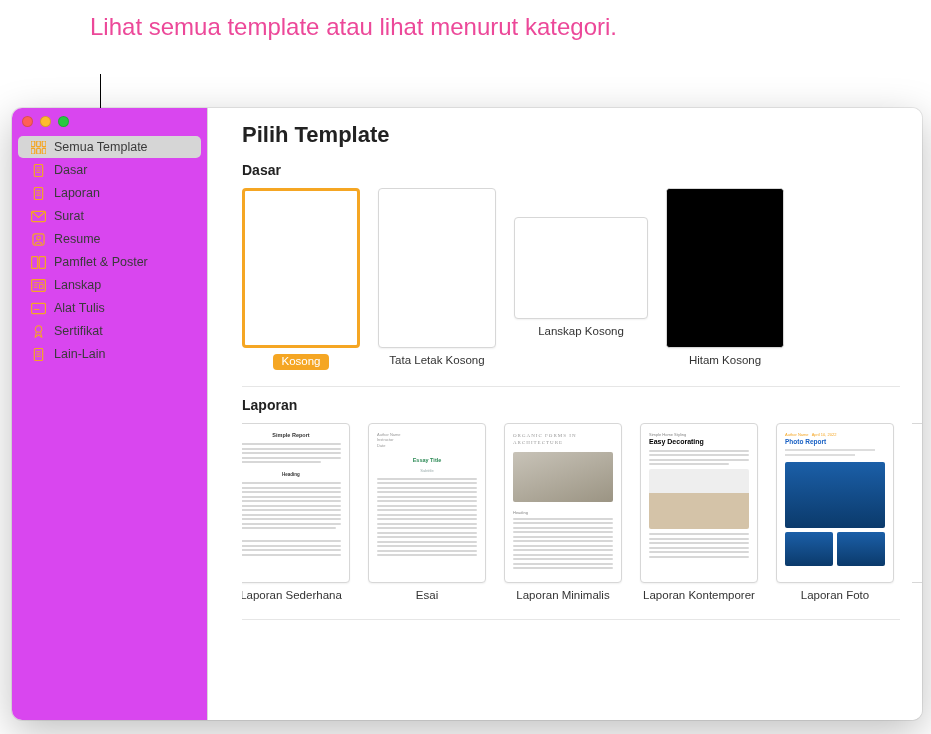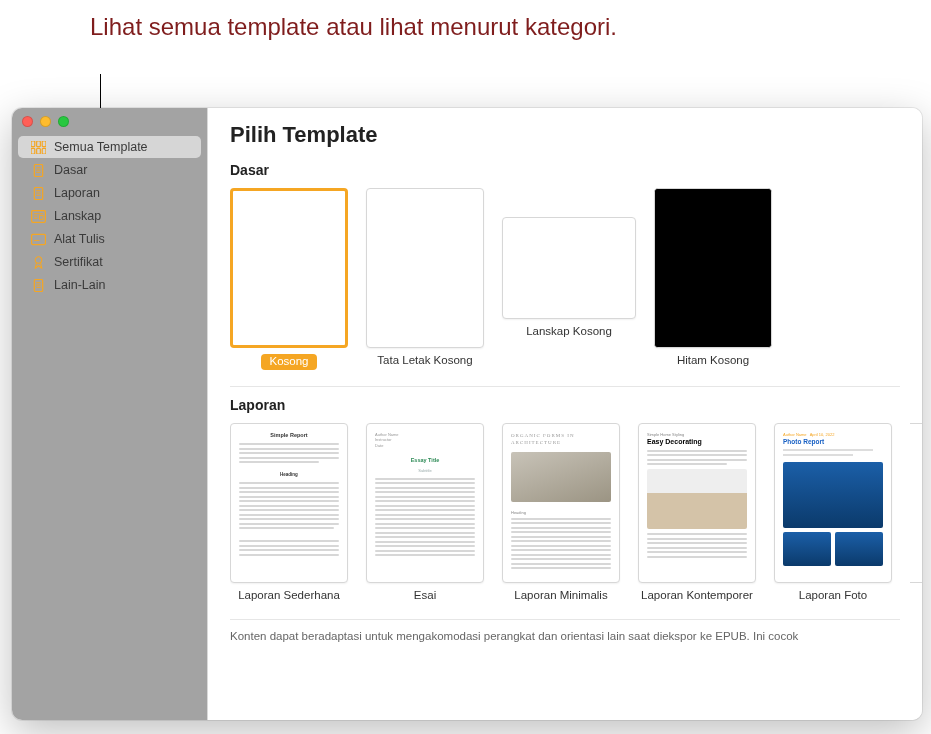--- a/index.html
+++ b/index.html
@@ -10,21 +10,21 @@
     height: 734px;
     position: relative;
     overflow: hidden;
   }
   .annotation {
     position: absolute;
     top: 12px;
     left: 90px;
     font-size: 24px;
     line-height: 1.25;
-    color: #7f1d1d;
+    color: #ec4899;
   }
   .anno-line {
     position: absolute;
     background: #000;
   }
   .anno-line.vert { width: 1px; height: 35px; top: 74px; left: 100px; }
 
   .window {
     position: absolute;
     top: 108px;
@@ -47,21 +47,21 @@
   .titlebar-controls .dot {
     width: 11px; height: 11px; border-radius: 50%;
     border: 0.5px solid rgba(0,0,0,0.15);
   }
   .dot.red { background: #ff5f57; }
   .dot.yellow { background: #febc2e; }
   .dot.green { background: #28c840; }
 
   .sidebar {
     width: 196px;
-    background: #a3a3a3;
+    background: #d946ef;
     border-right: 1px solid #d9d9d9;
     padding-top: 28px;
     flex-shrink: 0;
   }
   .sidebar-item {
     display: flex;
     align-items: center;
     gap: 8px;
     padding: 4px 10px 4px 12px;
     font-size: 12.5px;
@@ -81,20 +81,21 @@
   }
   .sidebar-icon svg { width: 15px; height: 13px; }
 
   .main {
     flex: 1;
     display: flex;
     flex-direction: column;
     background: #fff;
     min-width: 0;
     position: relative;
+    padding-left: 12px;
   }
   .main-scroll {
     flex: 1;
     overflow: hidden;
     padding: 14px 0 0 22px;
   }
   .main-title {
     font-size: 22px;
     font-weight: 700;
     margin-bottom: 14px;
@@ -197,21 +198,21 @@
   .org-title{font-family:serif;font-size:5px;letter-spacing:1px;color:#999;}
   .photo-title{font-size:6.5px;font-weight:700;color:#1860c4;}
   .easydec{font-size:7px;font-weight:800;color:#000;}
   .kontemp-small{font-size:4px;color:#888;}
 
   .note-thumb-content { padding:8px 10px; }
   .note-date{font-size:4px;color:#999;text-align:right;margin-bottom:6px;}
   .note-h{font-size:5px;font-weight:700;color:#333;margin:4px 0 2px;}
   .note-line{height:2px;background:#ddd;margin:2px 0;border-radius:1px;}
 
-  .section.laporan .template-row { overflow: hidden; }
+  .section.laporan .template-row { overflow: hidden; justify-content: center; }
   .partial { width: 20px; overflow:hidden; flex-shrink:0; }
   .partial .template-thumb{ border-left:1px solid #d7d7d7; border-radius:4px 0 0 4px;}
 
   hr.section-divider{
     border:none;border-top:1px solid #e6e6e6;
     margin:16px 0 10px 0; width: calc(100% - 22px);
   }
 
 </style>
 </head>
@@ -256,20 +257,48 @@
       <div class="sidebar-item">
         <span class="sidebar-icon">
           <svg viewBox="0 0 14 14">
             <rect x="2.5" y="0.5" width="9" height="13" rx="1.5" fill="none" stroke="#f5a623" stroke-width="1.3"></rect>
             <line x1="4.5" y1="4" x2="9.5" y2="4" stroke="#f5a623" stroke-width="1"></line>
             <line x1="4.5" y1="6.5" x2="9.5" y2="6.5" stroke="#f5a623" stroke-width="1"></line>
             <line x1="4.5" y1="9" x2="9.5" y2="9" stroke="#f5a623" stroke-width="1"></line>
           </svg>
         </span>
         <span>Laporan</span>
+      </div>
+      <div class="sidebar-item">
+        <span class="sidebar-icon">
+          <svg viewBox="0 0 16 12">
+            <rect x="0.6" y="0.6" width="14.8" height="10.8" rx="1.5" fill="none" stroke="#f5a623" stroke-width="1.3"></rect>
+            <path d="M1 1 L8 7 L15 1" fill="none" stroke="#f5a623" stroke-width="1.3"></path>
+          </svg>
+        </span>
+        <span>Surat</span>
+      </div>
+      <div class="sidebar-item">
+        <span class="sidebar-icon">
+          <svg viewBox="0 0 14 14">
+            <rect x="1" y="1" width="12" height="12" rx="2" fill="none" stroke="#f5a623" stroke-width="1.3"></rect>
+            <circle cx="7" cy="5.5" r="2" fill="none" stroke="#f5a623" stroke-width="1.2"></circle>
+            <path d="M3.5 12 C3.5 9 10.5 9 10.5 12" fill="none" stroke="#f5a623" stroke-width="1.2"></path>
+          </svg>
+        </span>
+        <span>Resume</span>
+      </div>
+      <div class="sidebar-item">
+        <span class="sidebar-icon">
+          <svg viewBox="0 0 16 14">
+            <rect x="0.6" y="0.6" width="6.5" height="12.8" rx="1" fill="none" stroke="#f5a623" stroke-width="1.3"></rect>
+            <rect x="8.9" y="0.6" width="6.5" height="12.8" rx="1" fill="none" stroke="#f5a623" stroke-width="1.3"></rect>
+          </svg>
+        </span>
+        <span>Pamflet &amp; Poster</span>
       </div>
       <div class="sidebar-item">
         <span class="sidebar-icon">
           <svg viewBox="0 0 16 14">
             <rect x="0.6" y="0.6" width="14.8" height="12.8" rx="1.5" fill="none" stroke="#f5a623" stroke-width="1.3"></rect>
             <line x1="3" y1="4" x2="13" y2="4" stroke="#f5a623" stroke-width="1"></line>
             <line x1="3" y1="6.5" x2="7" y2="6.5" stroke="#f5a623" stroke-width="1"></line>
             <line x1="3" y1="9" x2="7" y2="9" stroke="#f5a623" stroke-width="1"></line>
             <rect x="9" y="6" width="4" height="4" fill="none" stroke="#f5a623" stroke-width="1"></rect>
           </svg>
@@ -464,20 +493,19 @@
             </div>
             <div class="template-item partial">
               <div class="template-thumb"></div>
             </div>
           </div>
       </div>
 
       <hr class="section-divider">
 
       <div class="section buku">
-        <div class="section-subtitle">Konten dapat beradaptasi untuk mengakomodasi perangkat dan orientasi lain saat diekspor ke EPUB. Ini cocok</div>
       </div>
 
     </div>
 
   </div>
 
 </div>
 
 </body></html>

